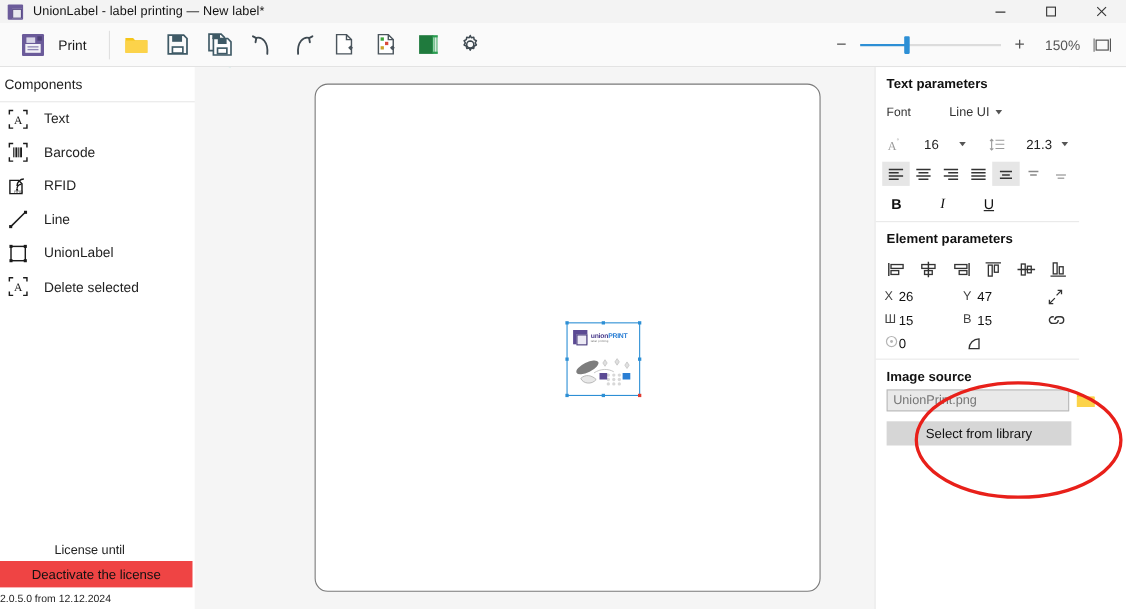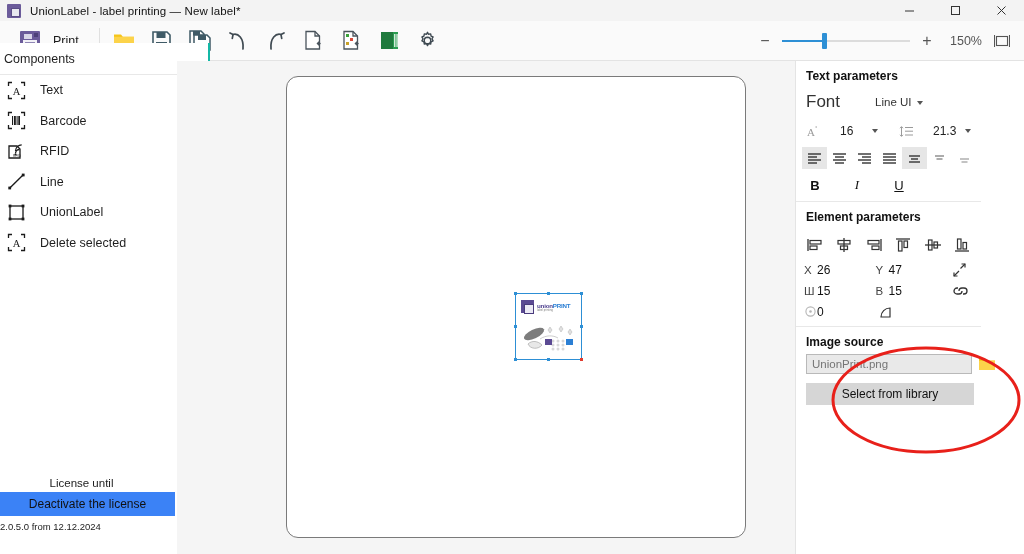--- a/index.html
+++ b/index.html
@@ -58,36 +58,36 @@
   }
   .zoom-slider { position: relative; width: 128px; height: 26px; display:flex; align-items:center; margin: 0 4px;}
   .zoom-track { position:absolute; left:0; right:0; top:12px; height:2px; background:#dcdcdc; }
   .zoom-fill { position:absolute; left:0; top:12px; width:42px; height:2px; background:#2d8fd5; }
   .zoom-thumb { position:absolute; left:40px; top:5px; width:5px; height:16px; background:#2d8fd5; border-radius:1px;}
   .zoom-value { font-size: 12.5px; color:#555; margin: 0 8px 0 4px; min-width: 38px; text-align:right;}
   .fit-icon { width: 24px; height: 24px; display:flex; align-items:center; justify-content:center;}
 
   
   .sidebar {
-    position:absolute; top:43px; left:0; width:210px; height: 493px;
+    position:absolute; top:61px; left:0; width:210px; height: 493px;
     background:#fff; border-right: 2px solid #14b8a6;
   }
   .sb-header {
     height: 32px; display:flex; align-items:center; padding-left: 4px;
     font-size: 12.5px; color:#1f1f1f; border-bottom:1px solid #e8e8e8;
   }
   .sb-item {
     height: 30.5px; display:flex; align-items:center; gap:13px; padding-left: 6px;
     font-size: 12.5px; color: #1f1f1f;
   }
   .sb-ico { width: 21px; height: 21px; display:flex; align-items:center; justify-content:center; flex:none;}
   .sb-bottom { position:absolute; left:0; bottom:0; width:177px; }
   .license-label { font-size: 11.5px; color:#222; padding: 0 14px 3px 0; text-align: center; }
   .deactivate-btn {
-    display:block; width: 175px; height: 24px; background:#3b82f6;
+    display:block; width: 175px; height: 24px; background:#ef4444;
     border: none; font-size: 12px; color:#111; font-family: inherit;
     text-align:center; line-height: 24px;
   }
   .version-text { font-size: 9.5px; color:#222; padding: 5px 0 4px 0; }
 
   
   .canvas-area {
     position:absolute; top:61px; left:177px; width: 661px; height: 493px;
     background: #f5f5f5;
   }
@@ -113,21 +113,21 @@
 
   
   .rightpanel {
     position:absolute; top:61px; left:795px; width:186px; height:493px;
     background:#fff; border-left:1px solid #e4e4e4;
   }
   .rp-section-title {
     font-size:12px; font-weight:700; color:#111; padding: 8px 0 6px 10px;
   }
   .rp-row { display:flex; align-items:center; padding: 0 10px; height: 26px; }
-  .rp-label { font-size: 17px; color:#333;text-align:center; }
+  .rp-label { font-size: 11px; color:#333;text-align:center; }
   .font-value { font-size:11.5px; color:#333; margin-left:35px; }
   .caret { display:inline-block; margin-left:6px; border-left:3.5px solid transparent; border-right:3.5px solid transparent; border-top:4px solid #555; vertical-align:middle;}
   .rp-sep { height:1px; background:#e8e8e8; margin: 6px 0 0 0; }
   .size-row { display:flex; align-items:center; padding: 4px 10px 0 10px; height: 28px; gap: 0;}
   .sz-ico { width:18px; display:flex; align-items:center; justify-content:flex-start; color:#9a9a9a;}
   .sz-val { font-size: 12px; color:#222; min-width: 26px; margin-left: 17px;}
   .align-row { display:flex; align-items:center; padding: 4px 4px 0 6px; gap: 0; }
   .align-btn { width: 25px; height: 22px; display:flex; align-items:center; justify-content:center; }
   .align-btn.active { background:#e6e6e6; }
   .style-row { display:flex; align-items:center; padding: 6px 10px 0 10px; gap: 24px;}

